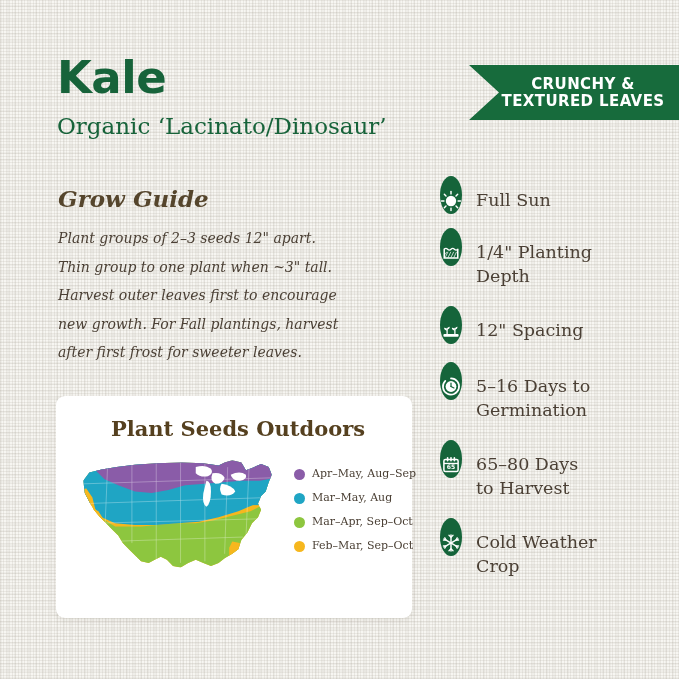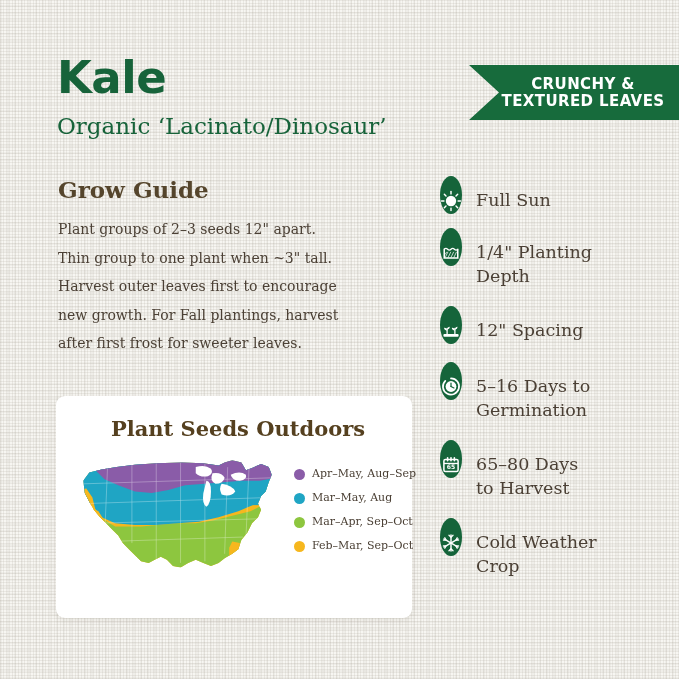--- a/index.html
+++ b/index.html
@@ -55,21 +55,21 @@
     font-weight:bold;
     color:#ffffff;
     font-size:15px;
     line-height:17px;
     letter-spacing:.4px;
     padding-left:22px;
     padding-right:4px;
   }
 
   
-  #grow-guide{left:58px;top:176px;width:375px;}
+  #grow-guide{left:58px;top:185px;width:375px;font-style:italic;}
   #grow-guide-heading{
     font-family:"DejaVu Serif",serif;
     font-weight:bold;
     font-size:23px;
     color:#55452c;
     margin:0 0 12px 0;
   }
   #grow-guide-body{
     font-family:"DejaVu Serif",serif;
     font-size:14px;

